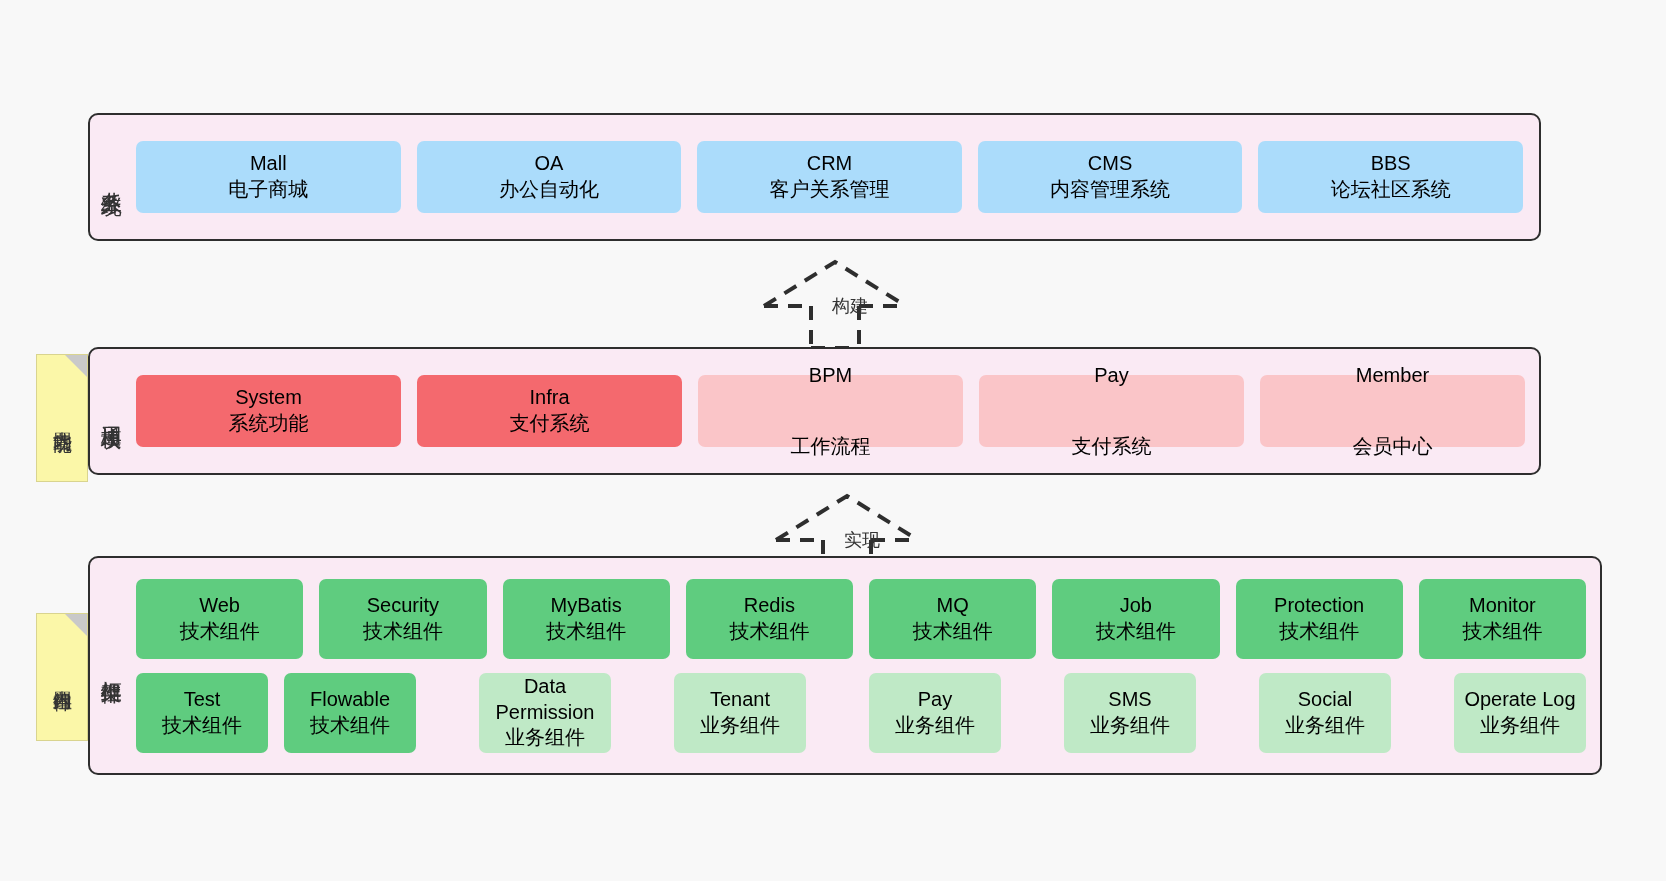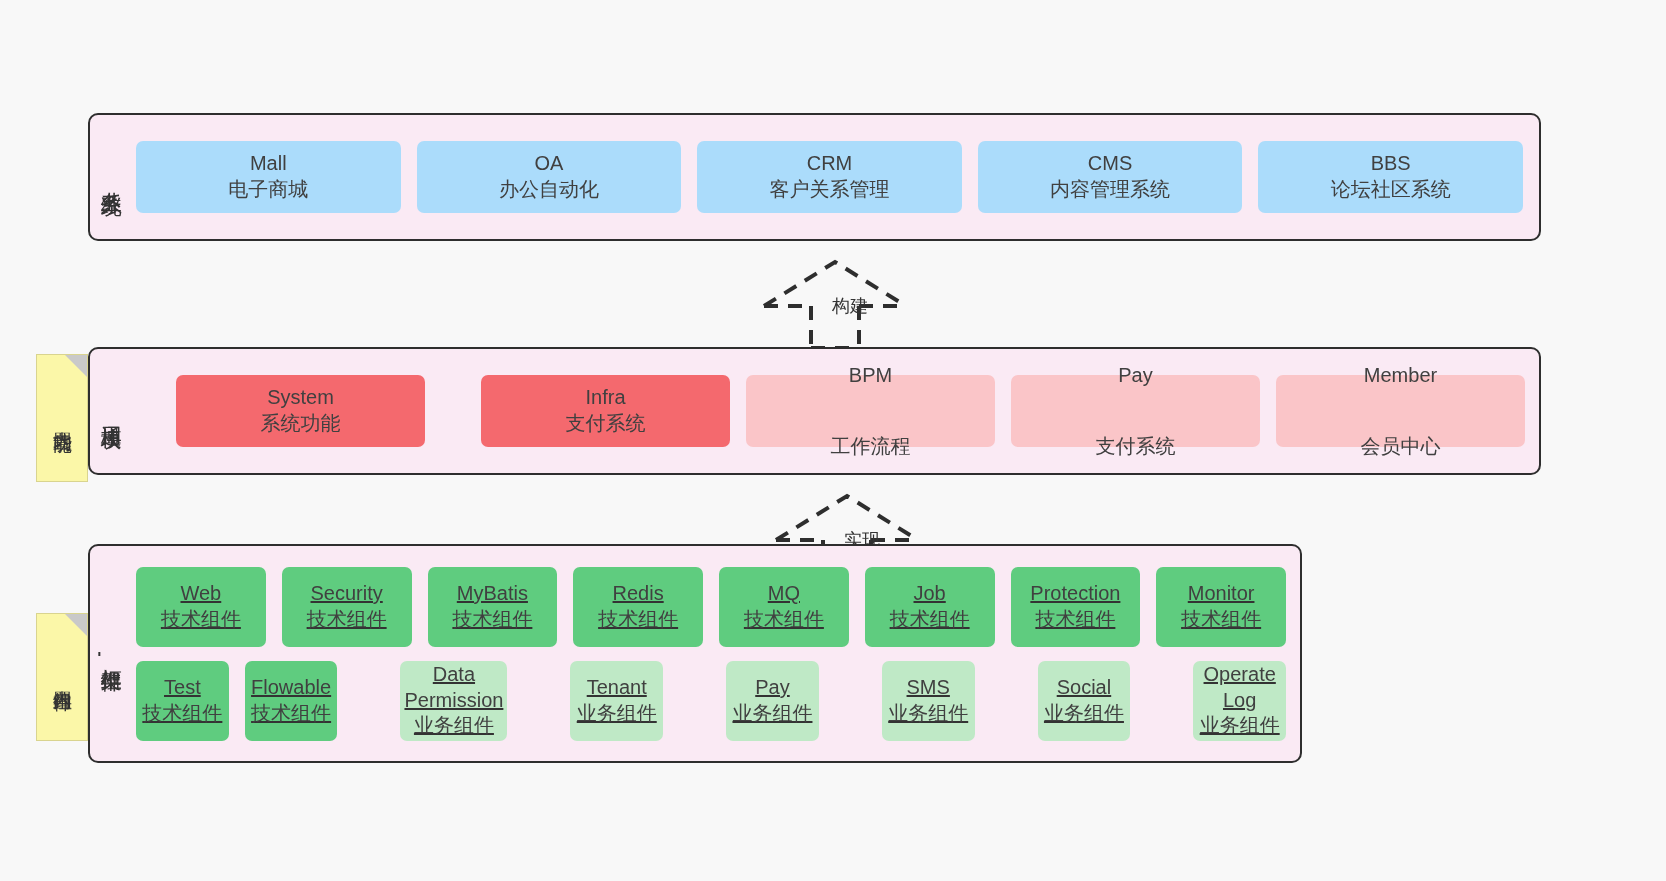--- a/index.html
+++ b/index.html
@@ -54,44 +54,44 @@
   .cell{
     flex:1 1 0;
     border-radius:7px;
     display:flex;
     flex-direction:column;
     align-items:center;
     justify-content:center;
     text-align:center;
     font-size:20px;
     line-height:1.28;
-    color:#404040;
+    color:#000000;
     padding:18px 4px;
     box-sizing:border-box;
     user-select:none;
   }
   .cell .en{display:block;}
   .cell .cn{display:block;}
 
   
   .c-blue       {background:#abdcfb;}
-  .c-red        {background:#f4696e;margin-left:40px;}
+  .c-red        {background:#f4696e;}
   .c-pink       {background:#fac5c8;gap:45px;}
   .c-green      {background:#5fcc7f;}
   .c-lightgreen {background:#bfe9c6;margin-left:47px;}
 
   
   #layer-business{left:88px;top:113px;width:1453px;height:128px;}
   #layer-business .layer-body{padding-right:16px;}
   #layer-business .cell{height:72px;}
 
   #layer-modules{left:88px;top:347px;width:1453px;height:128px;}
   #layer-modules .cell{height:72px;}
 
-  #layer-framework{left:88px;top:544px;width:1214px;height:219px;text-decoration:underline;}
+  #layer-framework{left:88px;top:556px;width:1514px;height:219px;}
   #layer-framework .cell{height:80px;}
 
   
   .note{
     position:absolute;
     box-sizing:border-box;
     background:#fbf7a8;
     border:1px solid #d9d48f;
     display:flex;
     align-items:center;

